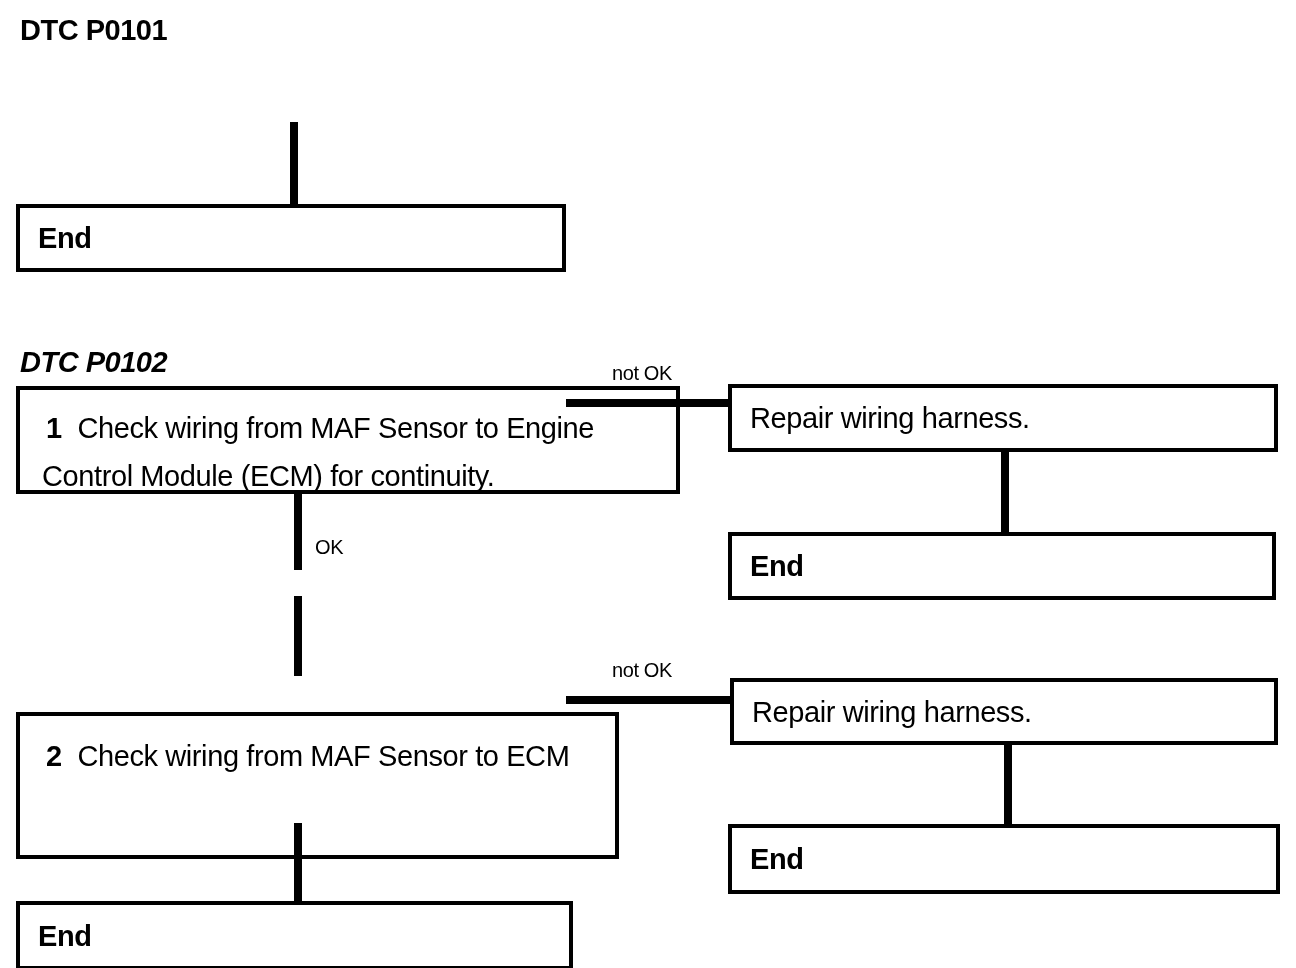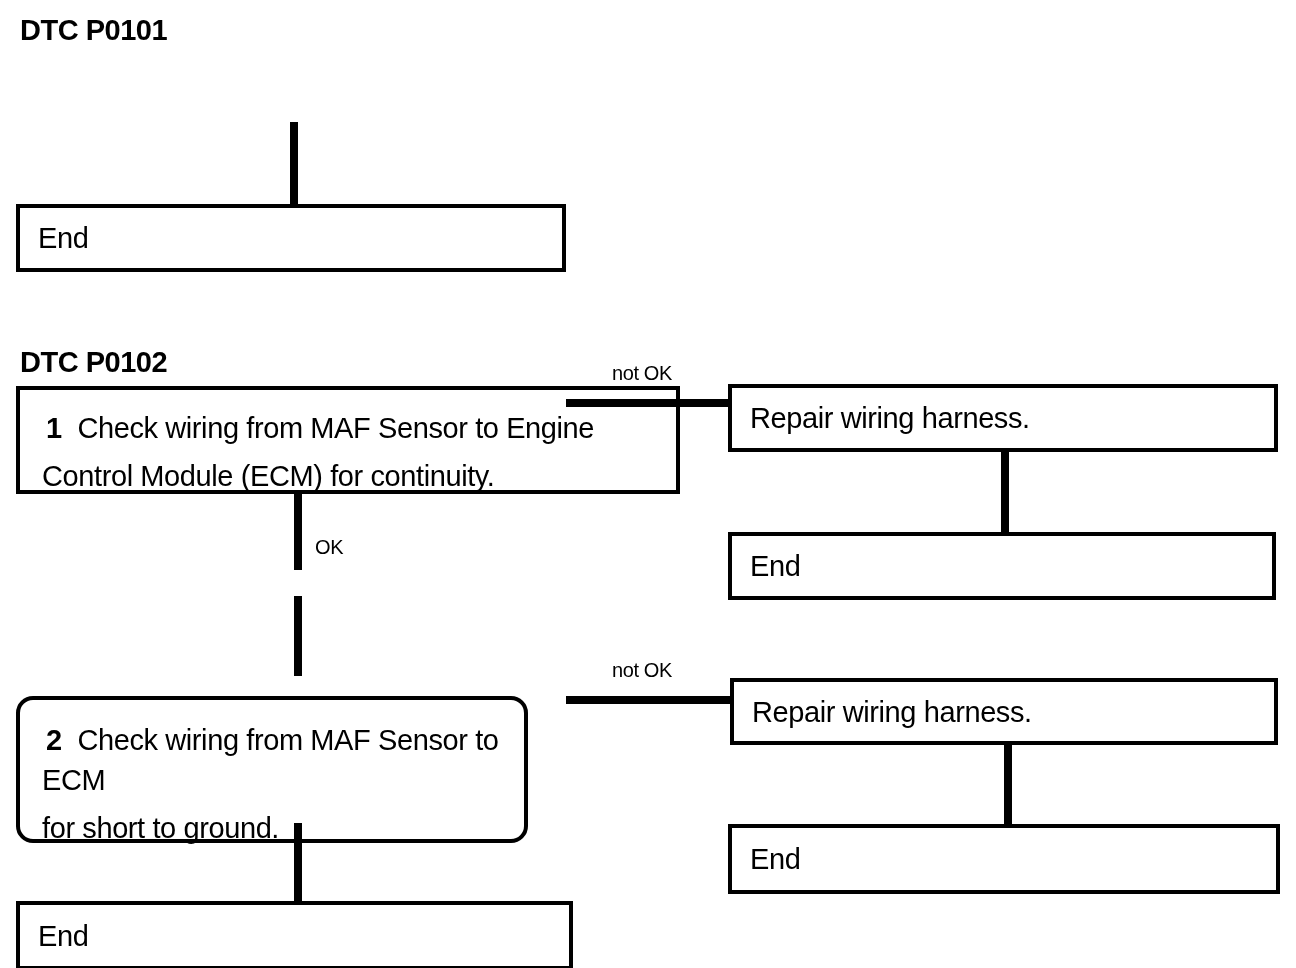--- a/index.html
+++ b/index.html
@@ -34,21 +34,21 @@
   }
   .box-text {
     font-size: 29px;
     letter-spacing: -0.4px;
     line-height: 40px;
     padding: 0 10px 0 14px;
   }
   .node.top-align .box-text { padding-top: 10px; }
   .step-num { font-weight: bold; }
   .line { display: block; }
-  .end-text { font-weight: normal; }
+  .end-text { font-weight: bold; }
   .connector {
     position: absolute;
     background: #000000;
   }
   .edge-label {
     position: absolute;
     font-size: 20px;
     letter-spacing: -0.4px;
     white-space: nowrap;
   }
@@ -60,21 +60,21 @@
 
   <div class="section-title" style="left:8px; top:2px;">DTC P0101</div>
 
 
   <div class="connector" style="left:282px; top:114px; width:4px; height:82px;"></div>
 
   <div class="node" style="left:8px; top:196px; width:550px; height:68px;">
     <div class="box-text end-text">End</div>
   </div>
 
-  <div class="section-title" style="left:8px; top:334px;">DTC P0102</div>
+  <div class="section-title" style="left:8px; top:334px;font-style:italic;">DTC P0102</div>
 
   <div class="node top-align" style="left:8px; top:378px; width:664px; height:108px;">
     <div class="box-text">
       <span class="line"><span class="step-num">1</span> <span>Check wiring from MAF Sensor to Engine</span></span>
       <span class="line">Control Module (ECM) for continuity.</span>
     </div>
   </div>
 
   <div class="edge-label" style="left:600px; top:350px;">not OK</div>
   <div class="connector" style="left:558px; top:391px; width:162px; height:4px;"></div>
@@ -86,24 +86,23 @@
   <div class="connector" style="left:993px; top:444px; width:4px; height:80px;"></div>
 
   <div class="node" style="left:720px; top:524px; width:548px; height:68px;">
     <div class="box-text end-text">End</div>
   </div>
 
   <div class="connector" style="left:286px; top:486px; width:4px; height:76px;"></div>
   <div class="edge-label" style="left:303px; top:524px;">OK</div>
   <div class="connector" style="left:286px; top:588px; width:4px; height:80px;"></div>
 
-  <div class="node top-align" style="left:8px; top:688px; width:512px; height:147px;border-radius:17px;">
+  <div class="node top-align" style="left:8px; top:704px; width:603px; height:147px;">
     <div class="box-text" style="padding-top:12px;">
       <span class="line"><span class="step-num">2</span> <span>Check wiring from MAF Sensor to ECM</span></span>
-      <span class="line">for short to ground.</span>
     </div>
   </div>
 
   <div class="edge-label" style="left:600px; top:647px;">not OK</div>
   <div class="connector" style="left:558px; top:688px; width:164px; height:4px;"></div>
 
   <div class="node" style="left:722px; top:670px; width:548px; height:67px;">
     <div class="box-text">Repair wiring harness.</div>
   </div>
 

